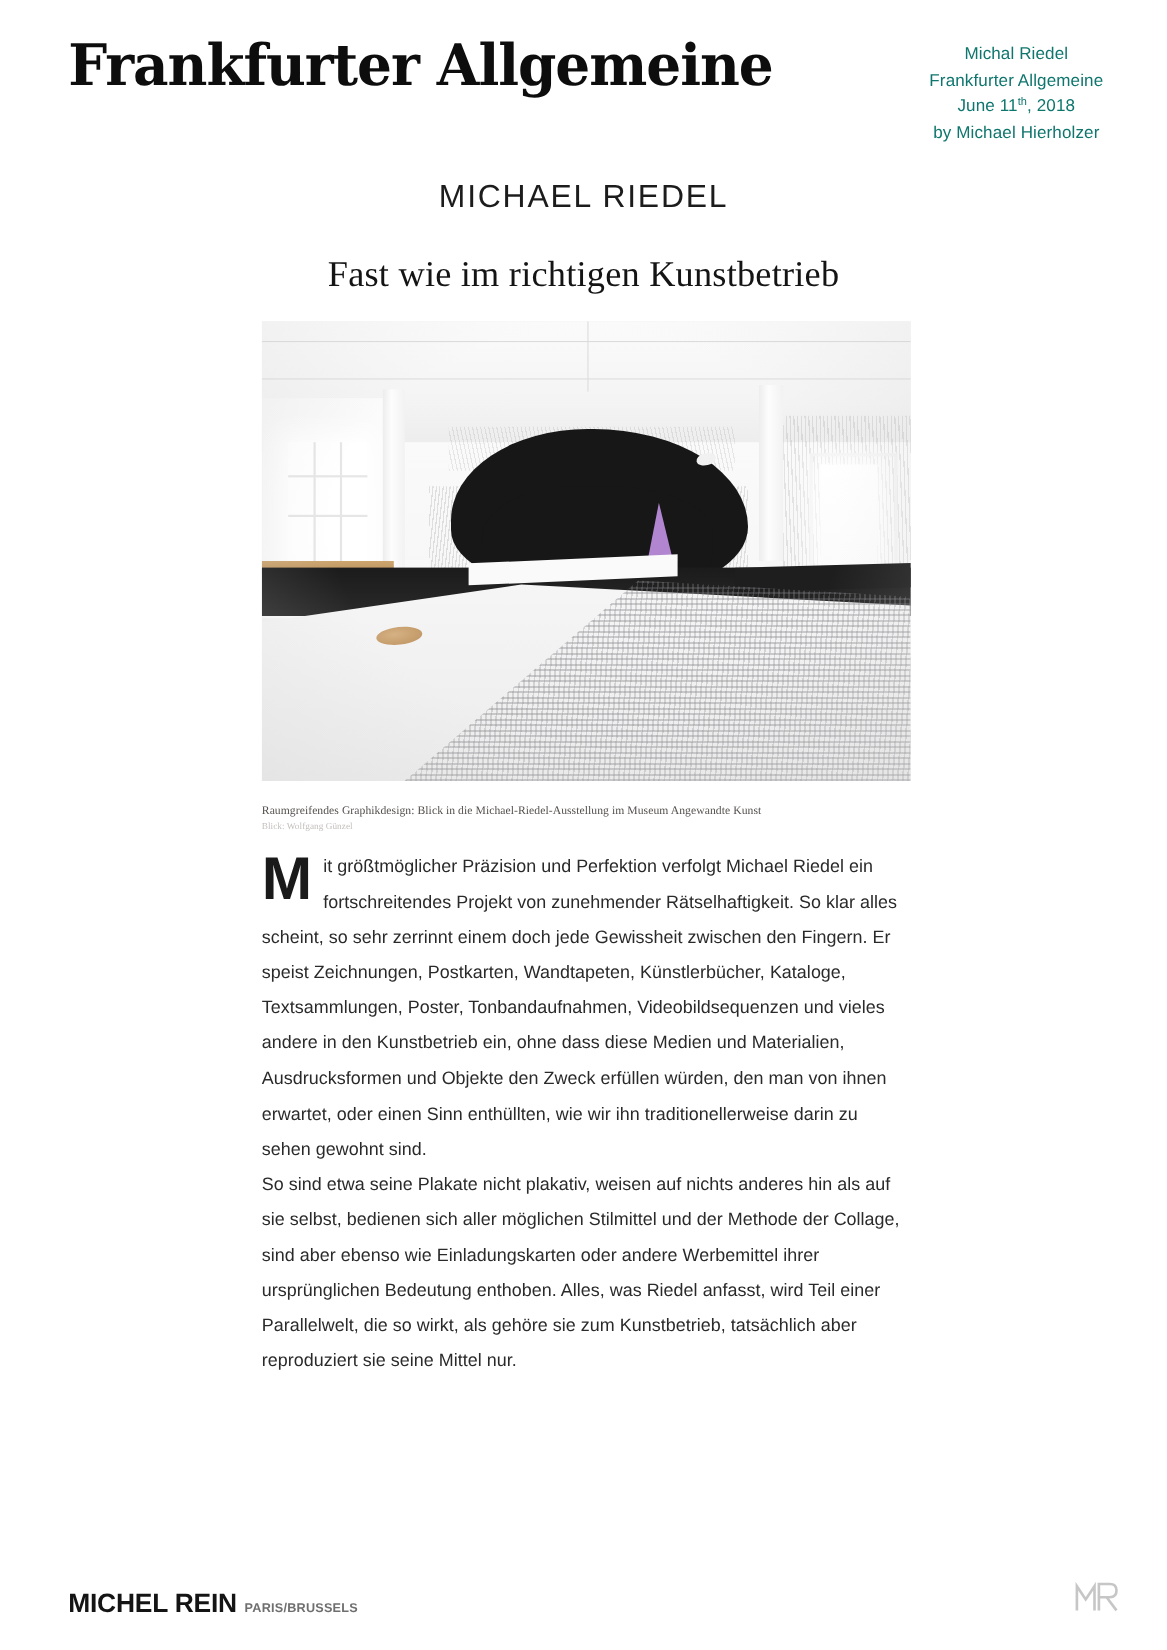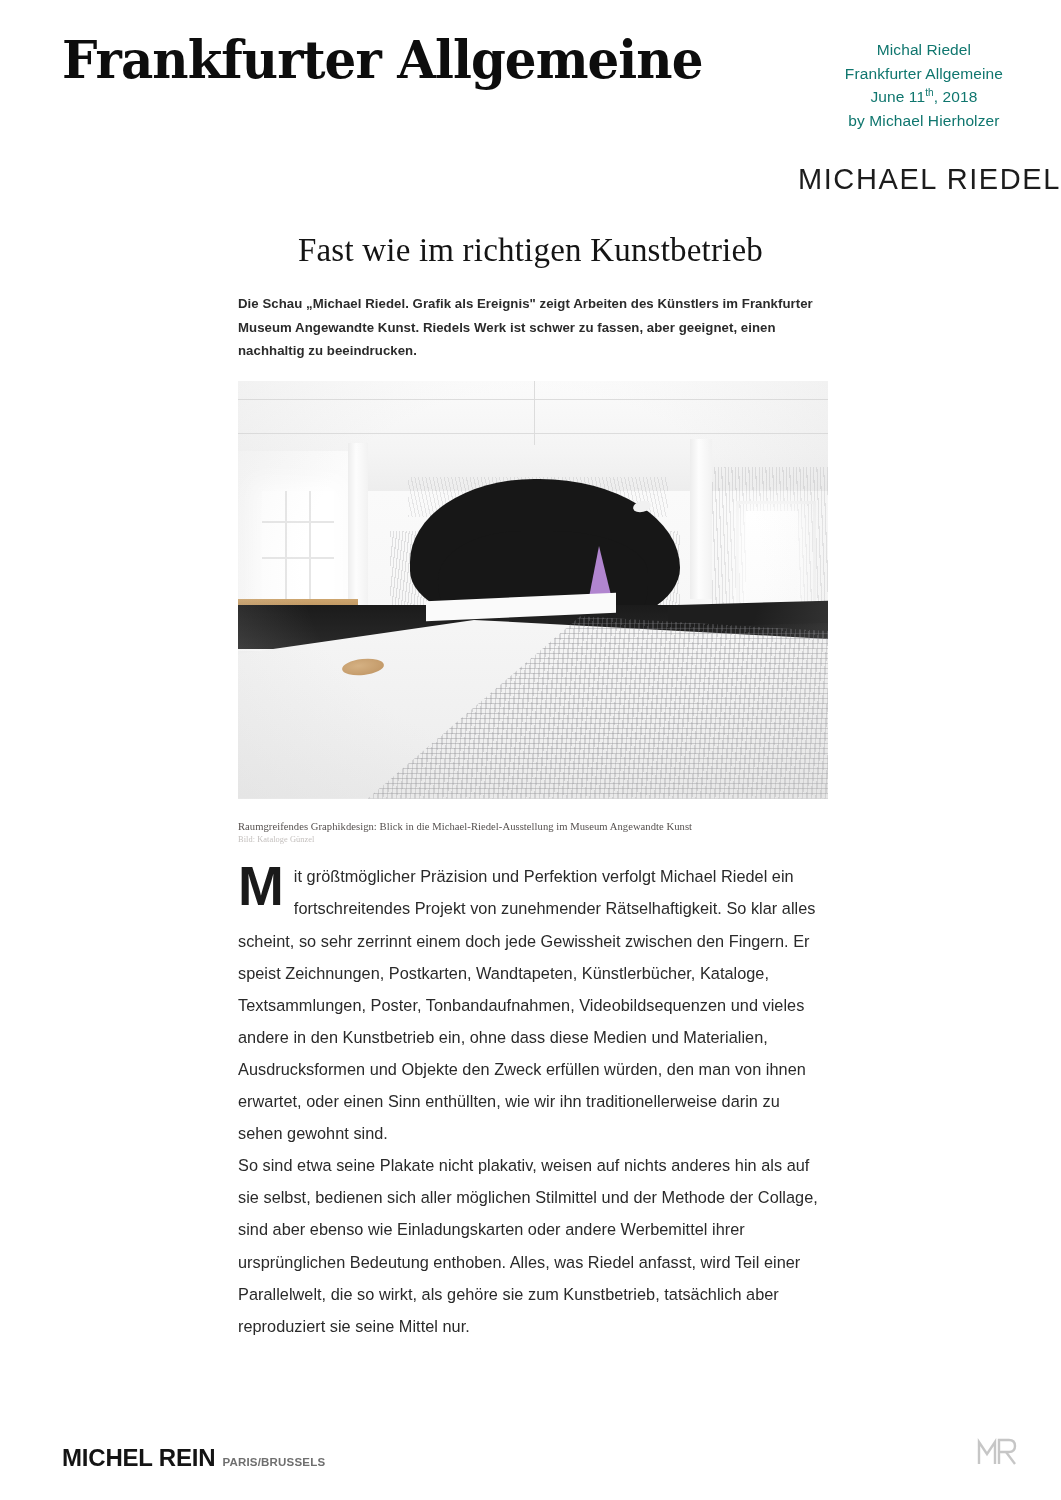--- a/index.html
+++ b/index.html
@@ -48,21 +48,21 @@
   }
   .header-meta div { white-space: nowrap; }
   .header-meta sup { font-size: 10px; vertical-align: super; }
 
   
   .artist-name {
     position: absolute;
     left: 0;
     top: 163px;
     width: 1061px;
-    text-align: right;
+    text-align: center;
     font-size: 29px;
     letter-spacing: 1.6px;
     font-weight: 400;
     color: #1c1c1c;
   }
   .headline {
     position: absolute;
     left: 0;
     top: 232px;
     width: 1061px;
@@ -294,21 +294,20 @@
   <div>Frankfurter Allgemeine</div>
   <div><span>June 11</span><sup>th</sup><span>, 2018</span></div>
   <div>by Michael Hierholzer</div>
 </div>
 
 <div class="artist-name">MICHAEL RIEDEL</div>
 <div class="headline">Fast wie im richtigen Kunstbetrieb</div>
 
 <div class="column">
 
-  <p class="lede">Die Schau „Michael Riedel. Grafik als Ereignis" zeigt Arbeiten des Künstlers im Frankfurter Museum Angewandte Kunst. Riedels Werk ist schwer zu fassen, aber geeignet, einen nachhaltig zu beeindrucken.</p>
 
   <div class="photo">
     <div class="ph-ceiling"></div>
     <div class="ph-ceiling-line" style="left:0;top:18px;width:100%;"></div>
     <div class="ph-ceiling-line" style="left:0;top:52px;width:100%;"></div>
     <div class="ph-ceiling-line" style="left:296px;top:0;width:1px;height:64px;"></div>
     <div class="ph-backwall"></div>
     <div class="ph-leftwall"></div>
 
     <div class="window">
@@ -337,21 +336,21 @@
     <div class="ph-white-panel"></div>
     <div class="ph-right-dark"></div>
     <div class="ph-floor-paper"></div>
     <div class="ph-floor-text"></div>
     <div class="ph-floor-text2"></div>
     <div class="ph-wood-disc"></div>
     <div class="ph-vignette"></div>
   </div>
 
   <div class="caption">Raumgreifendes Graphikdesign: Blick in die Michael-Riedel-Ausstellung im Museum Angewandte Kunst</div>
-  <div class="credit">Bild: Kataloge Günzel</div>
+  <div class="credit">Blick: Wolfgang Günzel</div>
 
   <div class="body-wrap">
     <p class="body-p"><span class="dropcap">M</span><span>it größtmöglicher Präzision und Perfektion verfolgt Michael Riedel ein fortschreitendes Projekt von zunehmender Rätselhaftigkeit. So klar alles scheint, so sehr zerrinnt einem doch jede Gewissheit zwischen den Fingern. Er speist Zeichnungen, Postkarten, Wandtapeten, Künstlerbücher, Kataloge, Textsammlungen, Poster, Tonbandaufnahmen, Videobildsequenzen und vieles andere in den Kunstbetrieb ein, ohne dass diese Medien und Materialien, Ausdrucksformen und Objekte den Zweck erfüllen würden, den man von ihnen erwartet, oder einen Sinn enthüllten, wie wir ihn traditionellerweise darin zu sehen gewohnt sind.</span></p>
     <p class="body-p">So sind etwa seine Plakate nicht plakativ, weisen auf nichts anderes hin als auf sie selbst, bedienen sich aller möglichen Stilmittel und der Methode der Collage, sind aber ebenso wie Einladungskarten oder andere Werbemittel ihrer ursprünglichen Bedeutung enthoben. Alles, was Riedel anfasst, wird Teil einer Parallelwelt, die so wirkt, als gehöre sie zum Kunstbetrieb, tatsächlich aber reproduziert sie seine Mittel nur.</p>
   </div>
 </div>
 
 <div class="footer-brand">
   <span class="brand-name">MICHEL REIN</span>
   <span class="brand-cities">PARIS/BRUSSELS</span>

